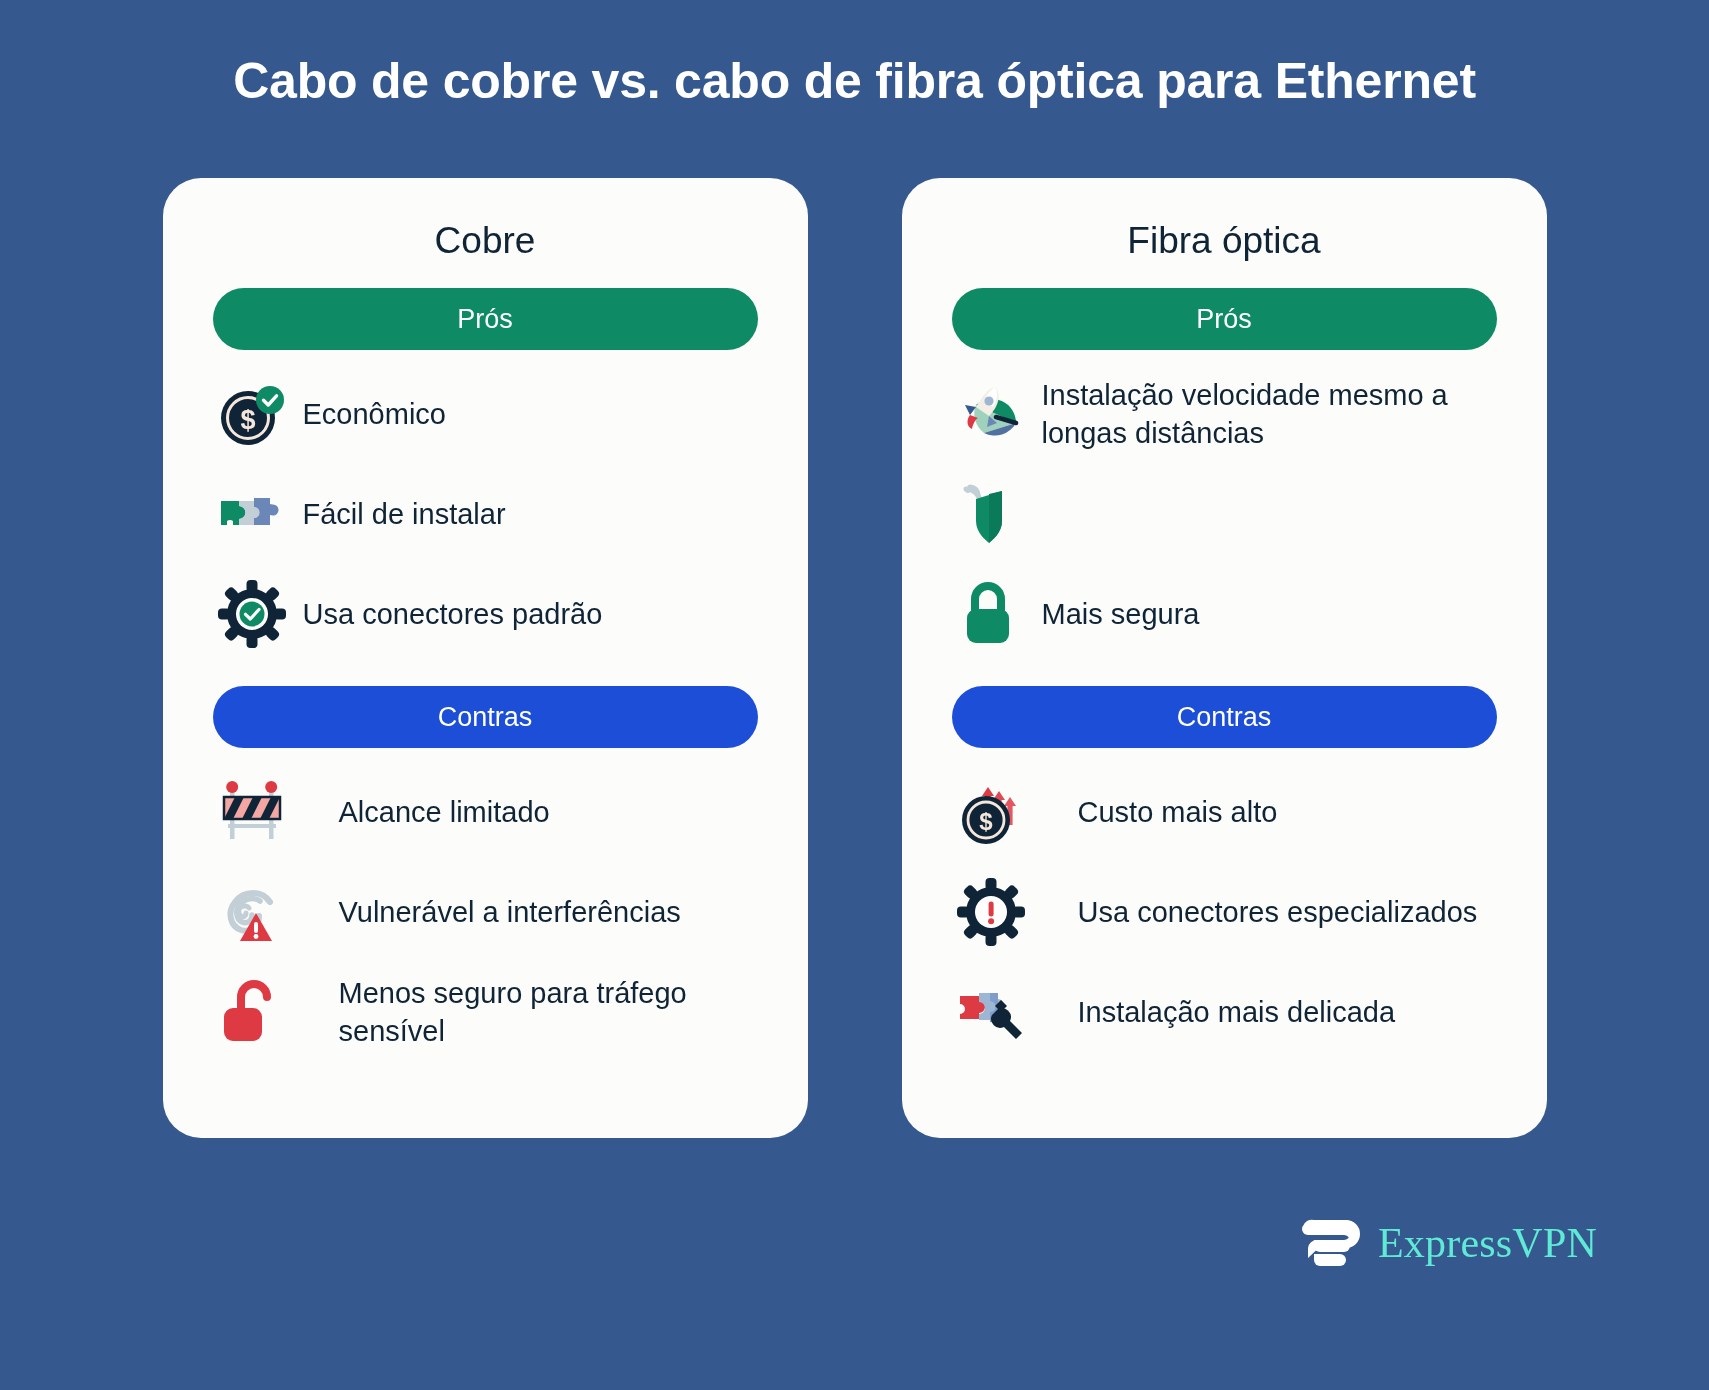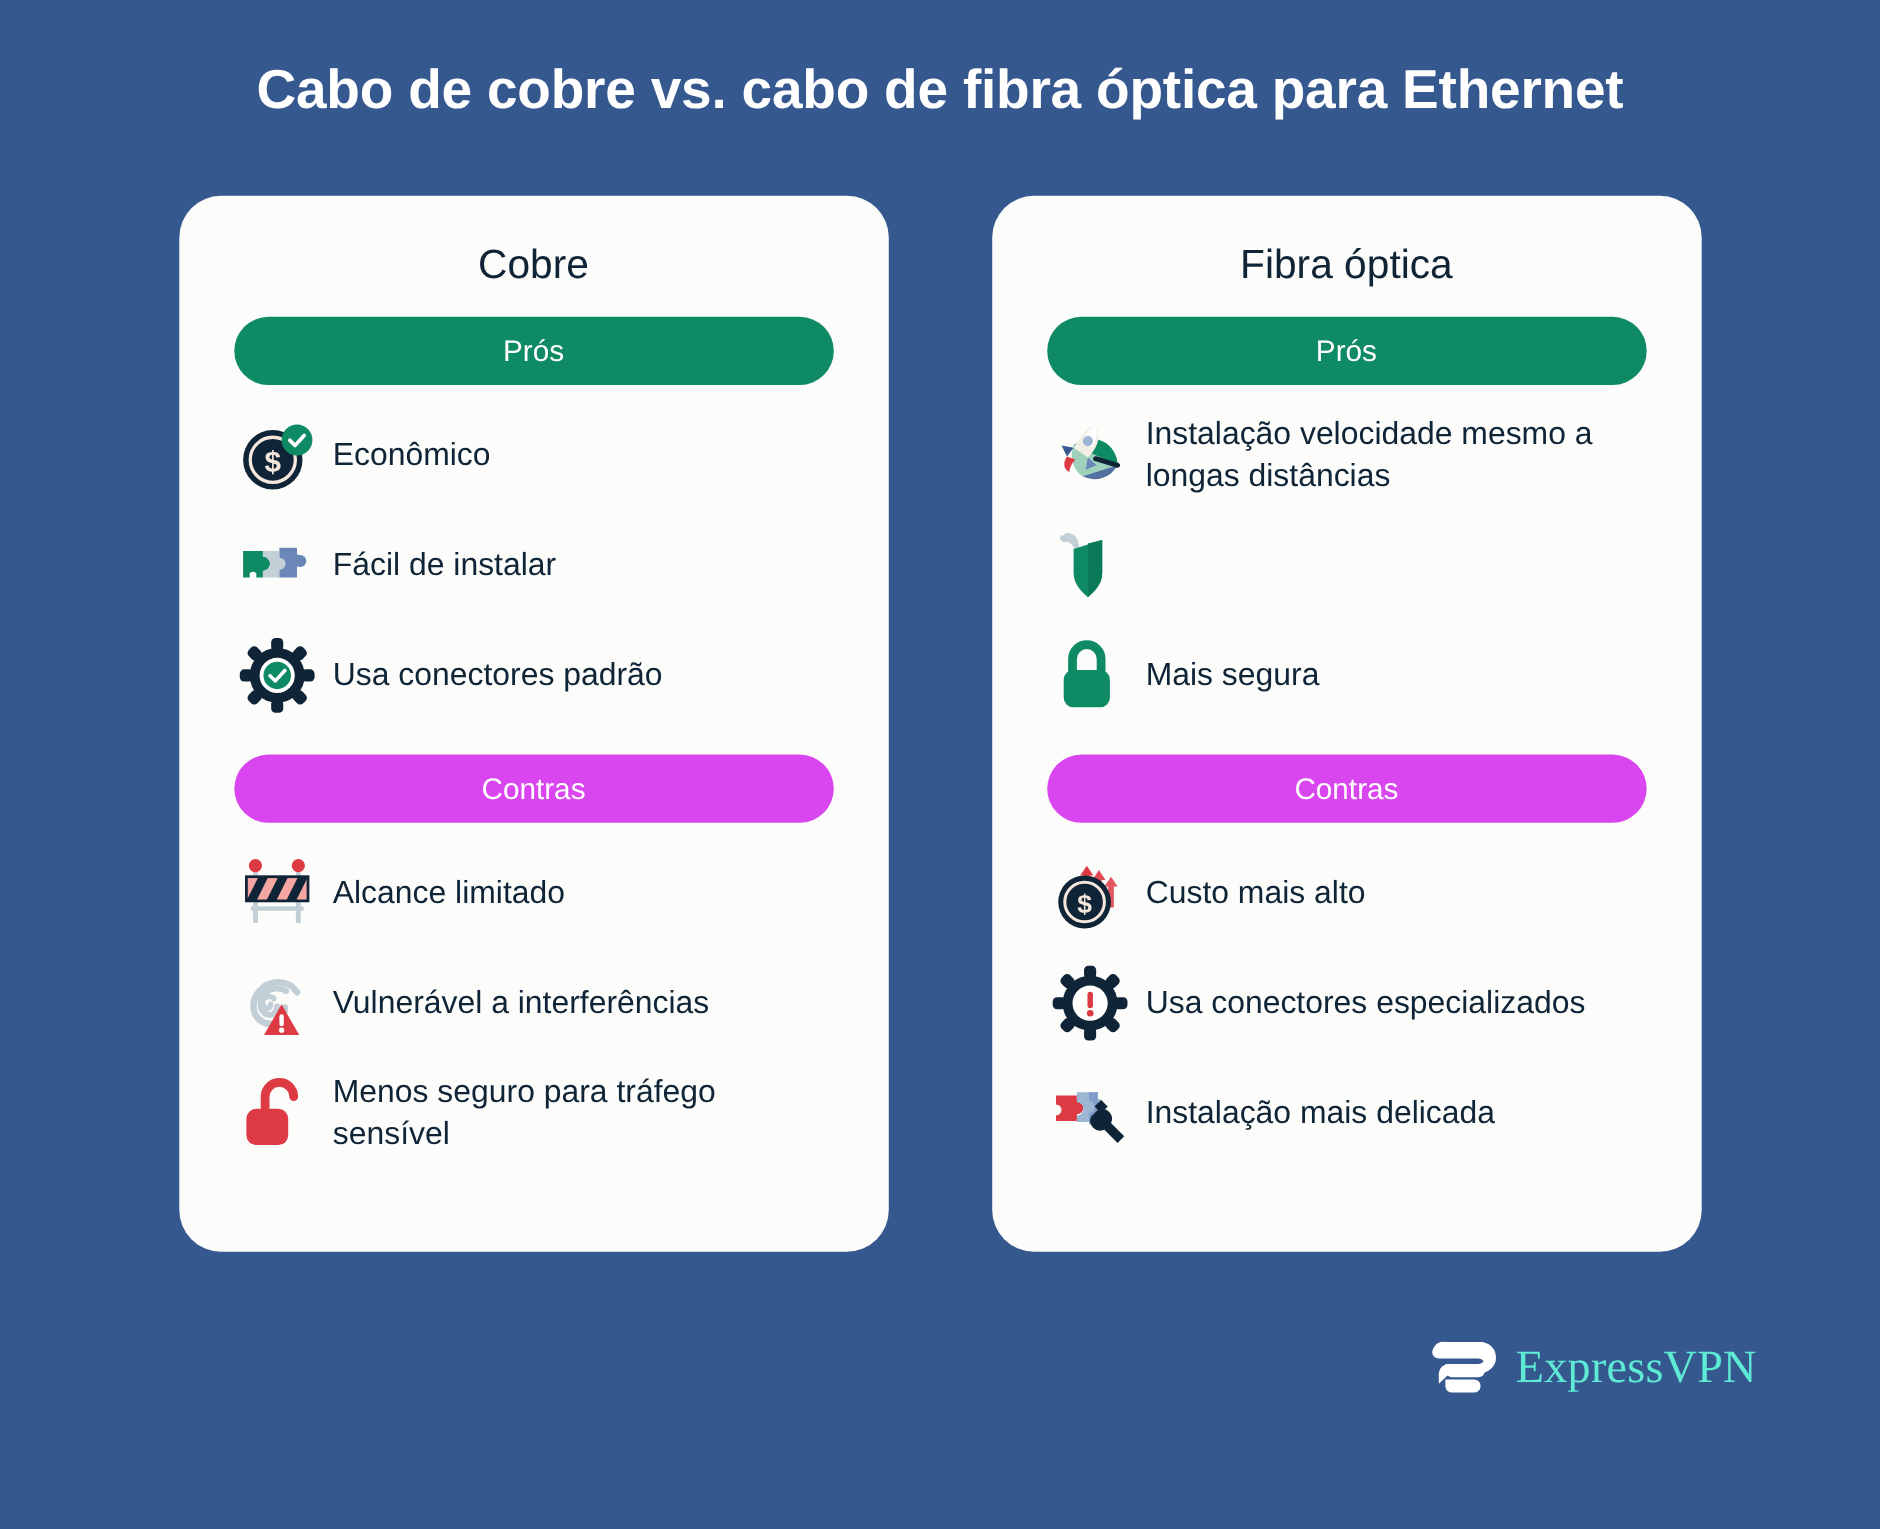--- a/index.html
+++ b/index.html
@@ -63,21 +63,21 @@
     height: 62px;
     border-radius: 33px;
     display: flex;
     align-items: center;
     justify-content: center;
     color: #ffffff;
     font-size: 27px;
     margin-bottom: 14px;
   }
   .pill.pros { background: #0e8a64; }
-  .pill.cons { background: #d946ef; }
+  .pill.cons { background: #1d4ed8; }
 
   .pill-spacer-top { margin-top: 22px; }
 
   .item-list { display: block; }
 
   .item {
     display: flex;
     align-items: center;
     min-height: 92px;
     padding: 4px 0;
@@ -96,21 +96,21 @@
 
   .item-label {
     color: #0f2436;
     font-size: 29px;
     line-height: 1.32;
     flex: 1 1 auto;
   }
 
   
   .list-pros .item { min-height: 100px; }
-  .list-cons .item { min-height: 100px; }
+  .list-cons .item { min-height: 100px; gap: 36px; }
 
   
   .logo {
     position: absolute;
     right: 112px;
     bottom: 118px;
     display: flex;
     align-items: center;
     gap: 14px;
   }

